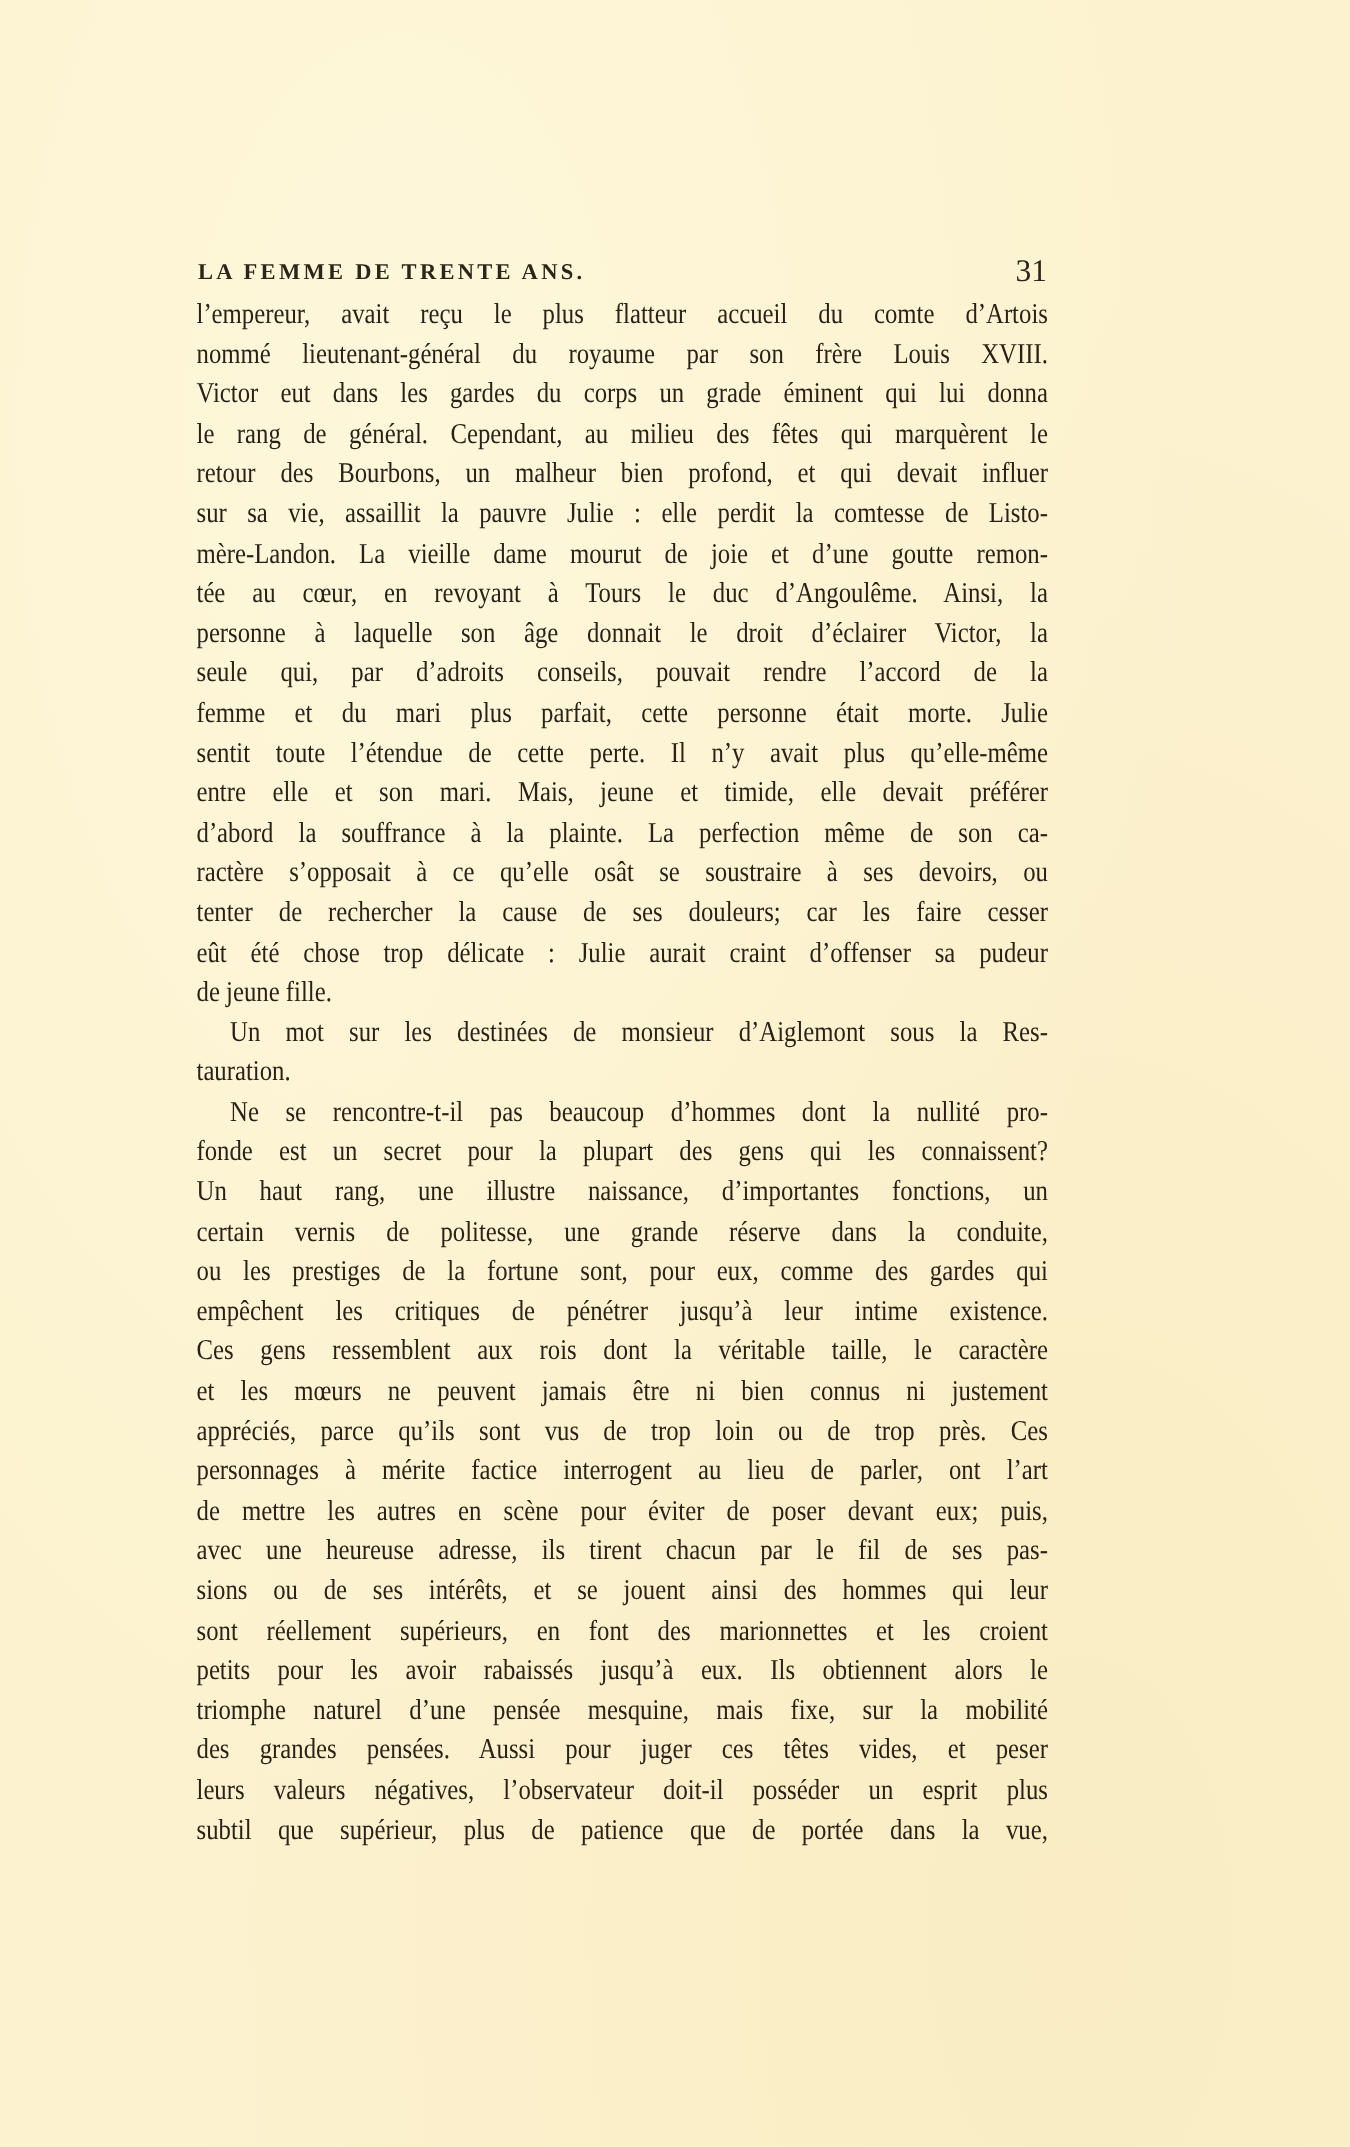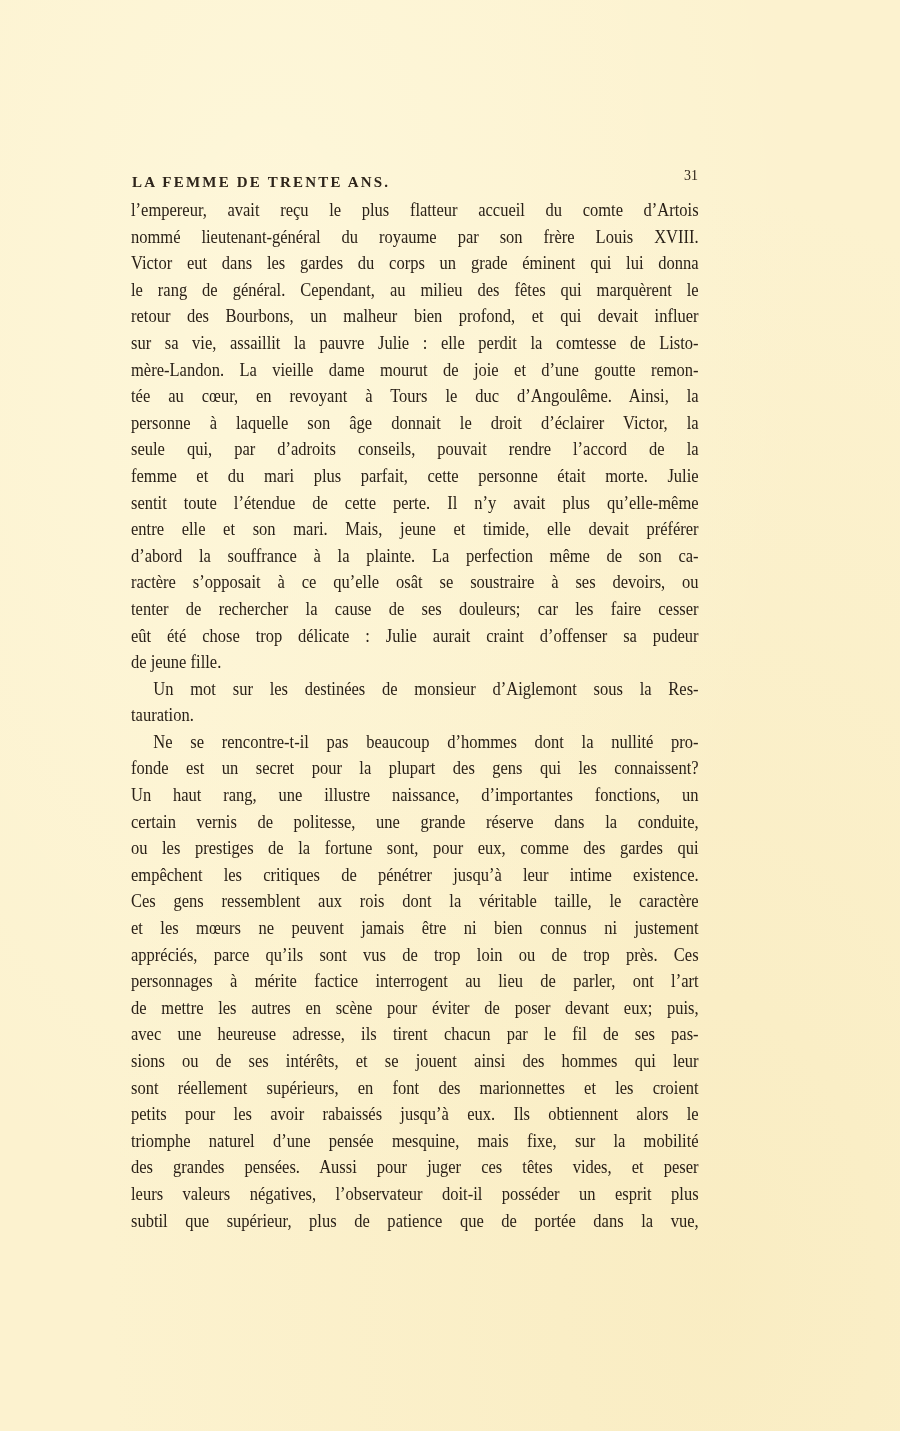--- a/index.html
+++ b/index.html
@@ -39,21 +39,21 @@
       top: 4px;
       font-size: 15px;
       font-weight: bold;
       letter-spacing: 2.2px;
       color: #2d241a;
     }
     .page-number {
       position: absolute;
       right: 0;
       top: -2px;
-      font-size: 14px;
+      font-size: 21px;
       color: #2d241a;
     }
     .text-block {
       position: absolute;
       top: 197px;
       left: 131px;
       width: 568px;
     }
     .line {
       display: block;

